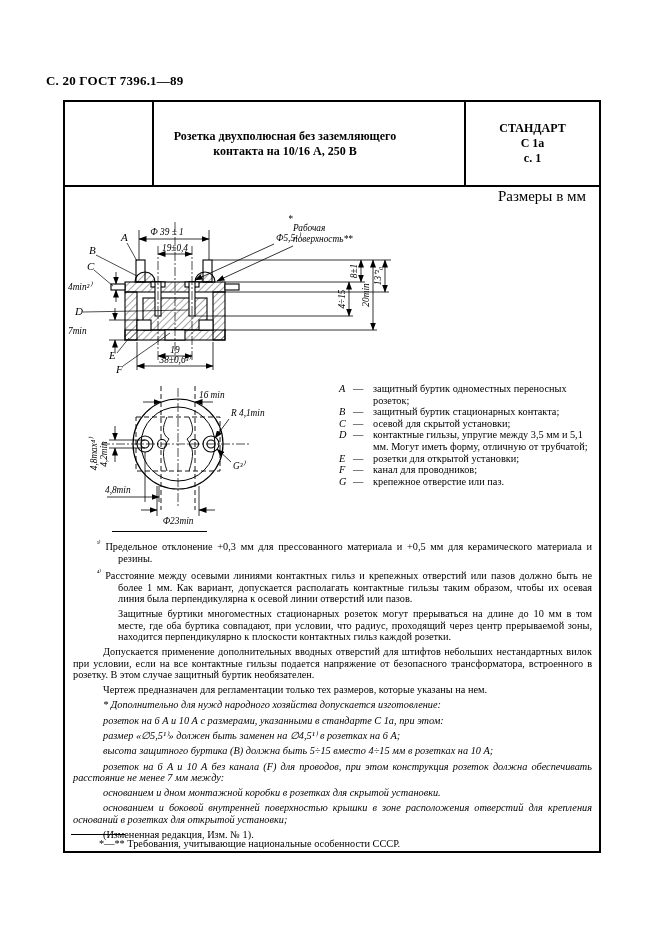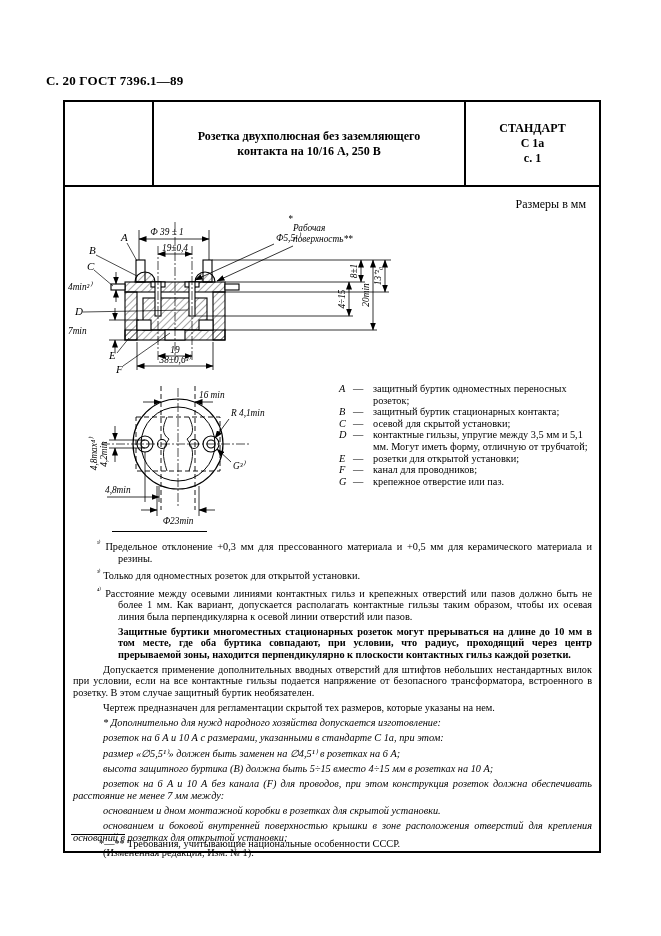--- a/index.html
+++ b/index.html
@@ -4,41 +4,41 @@
 <style>
   html,body{margin:0;padding:0;}
   body{
     width:661px;height:936px;background:#fff;color:#000;
     font-family:"Liberation Serif",serif;position:relative;overflow:hidden;
   }
   .page-header{position:absolute;left:46px;top:73px;font-weight:bold;font-size:13px;letter-spacing:.2px;}
   .frame{position:absolute;left:63px;top:100px;width:534px;height:749px;border:2px solid #000;}
   .head-row{display:flex;border-bottom:2px solid #000;height:83px;}
   .cell-empty{width:87px;border-right:2px solid #000;}
-  .cell-title{flex:1;border-right:2px solid #000;display:flex;align-items:center;justify-content:center;}
+  .cell-title{flex:1;border-right:2px solid #000;display:flex;align-items:center;justify-content:flex-start;}
   .cell-title .t{font-weight:bold;font-size:12px;line-height:15px;text-align:center;max-width:262px;}
   .cell-std{width:133px;display:flex;flex-direction:column;align-items:center;justify-content:center;font-weight:bold;font-size:12px;line-height:15px;}
-  .units{position:absolute;right:13px;top:95px;font-size:12px;}
+  .units{position:absolute;right:13px;top:86px;font-size:15px;}
   .sv{position:absolute;}
   .sv1{left:2px;top:108px;}
   .sv2{left:16px;top:280px;}
   .sv text{font-family:"Liberation Serif",serif;font-style:italic;fill:#000;}
   .dim{font-size:9.3px;}
   .ltr2{font-size:11px;}
   .legend{position:absolute;left:274px;top:281px;width:258px;font-size:10.3px;line-height:11.6px;}
   .legend-item{display:flex;}
   .legend-item .ltr{width:14px;flex:none;font-style:italic;}
   .legend-item .dsh{width:20px;flex:none;}
   .legend-item .txt{flex:1;}
   .fn-sep{position:absolute;left:47px;top:429px;width:95px;border-top:1.5px solid #000;}
   .notes{position:absolute;left:4px;top:433px;width:527px;font-size:10.3px;line-height:11.3px;}
   .notes p{margin:4px;text-align:justify;}
   .notes sup{font-size:7px;}
   p.fn{margin-left:49px;text-indent:-21px;}
-  p.fncont{margin-left:49px;font-weight:bold;}
+  p.fncont{margin-left:49px;}
   p.body-ind{text-indent:30px;}
   p.it{font-style:italic;text-indent:30px;}
   p.bold-line{font-weight:normal;text-indent:30px;}
   .sep2{position:absolute;left:6px;top:732px;width:54px;border-top:1.5px solid #000;}
   .final-note{position:absolute;left:4px;top:736px;width:527px;font-size:10.3px;text-indent:30px;}
 </style>
 </head>
 <body>
 
 <div class="page-header">С. 20 ГОСТ 7396.1—89</div>
@@ -257,25 +257,24 @@
       <span class="ltr">G</span>
         <span class="dsh">—</span>
         <span class="txt">крепежное отверстие или паз.</span>
     </div>
   </div>
 
   <div class="fn-sep"></div>
 
   <div class="notes">
     <p class="fn"><sup>¹⁾</sup> <span>Предельное отклонение +0,3 мм для прессованного материала и +0,5 мм для керамического материала и резины.</span></p>
-    <p class="fn"><sup>³⁾</sup> <span>Только для одноместных розеток для открытой установки.</span></p>
     <p class="fn"><sup>⁴⁾</sup> <span>Расстояние между осевыми линиями контактных гильз и крепежных отверстий или пазов должно быть не более 1 мм. Как вариант, допускается располагать контактные гильзы таким образом, чтобы их осевая линия была перпендикулярна к осевой линии отверстий или пазов.</span></p>
     <p class="fncont">Защитные буртики многоместных стационарных розеток могут прерываться на длине до 10 мм в том месте, где оба буртика совпадают, при условии, что радиус, проходящий через центр прерываемой зоны, находится перпендикулярно к плоскости контактных гильз каждой розетки.</p>
     <p class="body-ind">Допускается применение дополнительных вводных отверстий для штифтов небольших нестандартных вилок при условии, если на все контактные гильзы подается напряжение от безопасного трансформатора, встроенного в розетку. В этом случае защитный буртик необязателен.</p>
-    <p class="body-ind">Чертеж предназначен для регламентации скрытой тех размеров, которые указаны на нем.</p>
+    <p class="body-ind">Чертеж предназначен для регламентации только тех размеров, которые указаны на нем.</p>
     <p class="it">* Дополнительно для нужд народного хозяйства допускается изготовление:</p>
     <p class="it">розеток на 6 А и 10 А с размерами, указанными в стандарте С 1а, при этом:</p>
     <p class="it">размер «∅5,5¹⁾» должен быть заменен на ∅4,5¹⁾ в розетках на 6 А;</p>
     <p class="it">высота защитного буртика (В) должна быть 5÷15 вместо 4÷15 мм в розетках на 10 А;</p>
     <p class="it">розеток на 6 А и 10 А без канала (F) для проводов, при этом конструкция розеток должна обеспечивать расстояние не менее 7 мм между:</p>
     <p class="it">основанием и дном монтажной коробки в розетках для скрытой установки.</p>
     <p class="it">основанием и боковой внутренней поверхностью крышки в зоне расположения отверстий для крепления оснований в розетках для открытой установки;</p>
     <p class="bold-line">(Измененная редакция, Изм. № 1).</p>
   </div>
 

